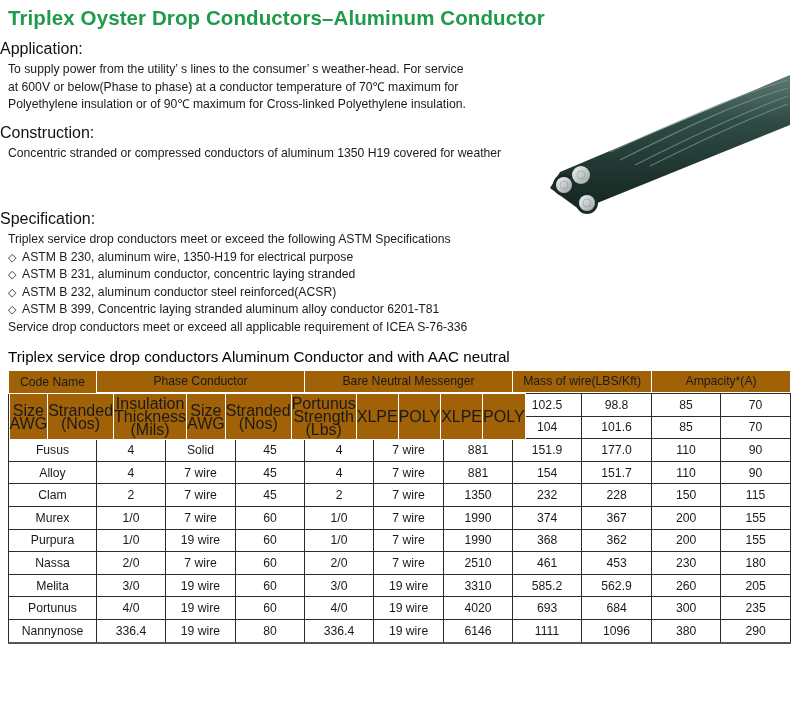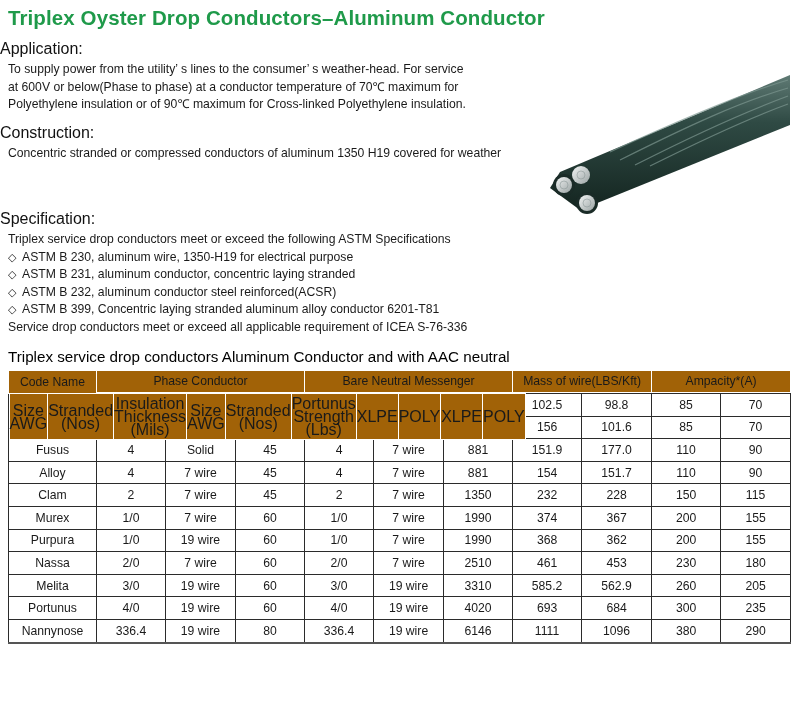--- a/index.html
+++ b/index.html
@@ -161,21 +161,21 @@
         <td>70</td>
       </tr>
       <tr>
         <td>Patella</td>
         <td>6</td>
         <td>7 wire</td>
         <td>45</td>
         <td>6</td>
         <td>7 wire</td>
         <td>563</td>
-        <td>156</td>
+        <td>104</td>
         <td>101.6</td>
         <td>85</td>
         <td>70</td>
       </tr>
       <tr>
         <td>Fusus</td>
         <td>4</td>
         <td>Solid</td>
         <td>45</td>
         <td>4</td>

